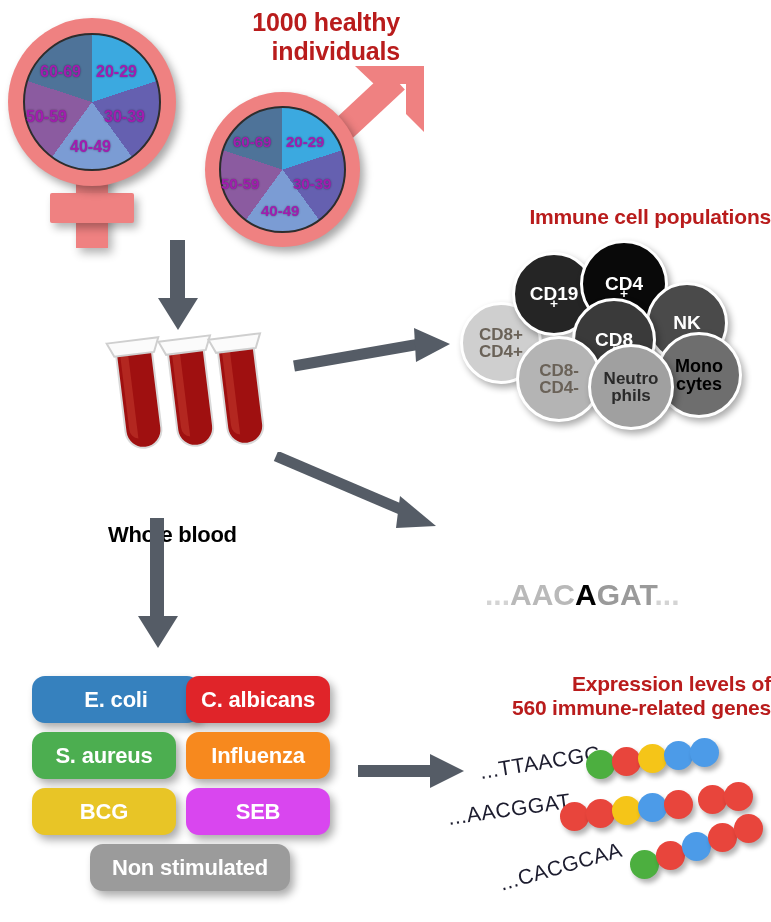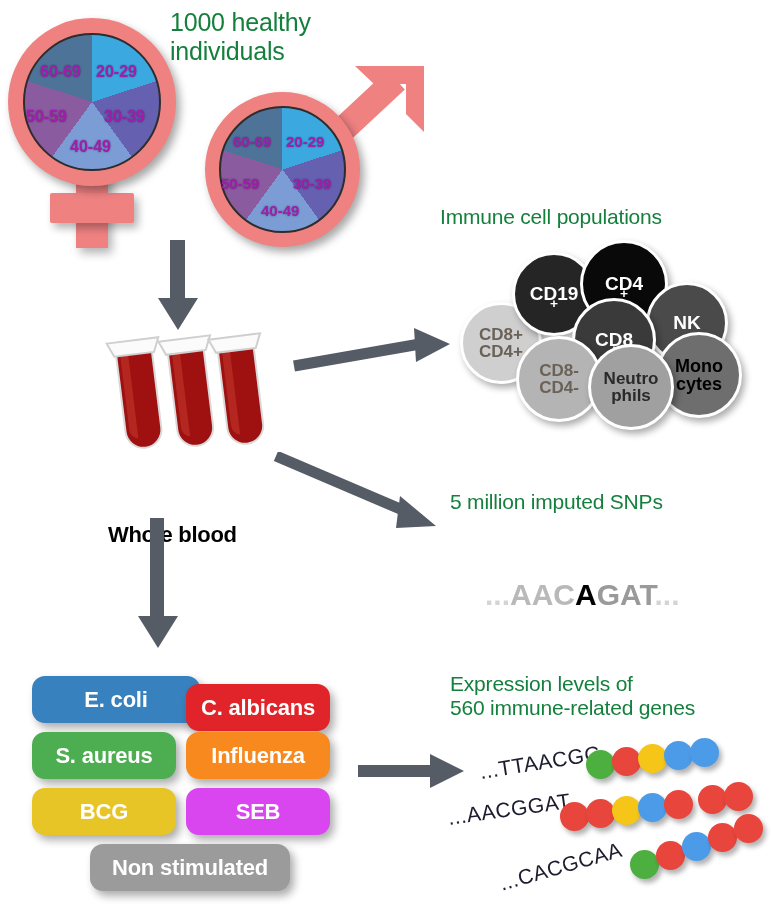--- a/index.html
+++ b/index.html
@@ -6,21 +6,21 @@
   body{
     width:771px;height:922px;position:relative;overflow:hidden;
     font-family:"Liberation Sans","DejaVu Sans",sans-serif;
     background:#ffffff;
   }
   .stage{position:absolute;left:0;top:0;width:771px;height:922px;}
   .abs{position:absolute;}
 
   
   .title{
-    font-weight:normal;color:#15803d;text-align:left;line-height:1.15;
+    font-weight:bold;color:#b91c1c;text-align:right;line-height:1.15;
     letter-spacing:-0.2px;
   }
   #title-cohort{left:170px;top:8px;width:230px;font-size:25px;}
   #title-immune{left:440px;top:205px;width:331px;font-size:21px;}
   #title-snp{left:450px;top:490px;width:321px;font-size:21px;}
   #title-expr{left:450px;top:672px;width:321px;font-size:21px;}
 
   
   .gender{position:absolute;}
   .ring{
@@ -253,29 +253,28 @@
     </div>
 
     <div class="cell" style="left:128px;top:104px;width:86px;height:86px;background:#a0a0a0;color:#2a2a2a;font-size:17px;">
       <span>
           <span style="white-space:pre-line">Neutro
 phils</span>
         </span>
     </div>
   </div>
 
-  <div class="abs title" id="title-snp">5 million imputed SNPs</div>
 
 
   <div class="snp-row" style="left:485px;top:578px;font-size:30px;">
     <span class="d">...</span><span class="f1">AAC</span><span class="b">A</span><span class="f2">GAT</span><span class="d">...</span>
   </div>
 
   <div class="stim" style="left:32px;top:676px;width:168px;height:47px;background:#3681be;">E. coli</div>
-  <div class="stim" style="left:186px;top:676px;width:144px;height:47px;background:#e02429;margin-top:8px;">C. albicans</div>
+  <div class="stim" style="left:186px;top:676px;width:144px;height:47px;background:#e02429;">C. albicans</div>
 
   <div class="stim" style="left:32px;top:732px;width:144px;height:47px;background:#4cae50;">S. aureus</div>
   <div class="stim" style="left:186px;top:732px;width:144px;height:47px;background:#f7891e;">Influenza</div>
 
   <div class="stim" style="left:32px;top:788px;width:144px;height:47px;background:#e8c526;text-align:right;">BCG</div>
   <div class="stim" style="left:186px;top:788px;width:144px;height:47px;background:#d946ef;">SEB</div>
 
   <div class="stim" style="left:90px;top:844px;width:200px;height:47px;background:#9b9b9b;">Non stimulated</div>
 
   <div class="abs arrow" style="left:358px;top:752px;">

